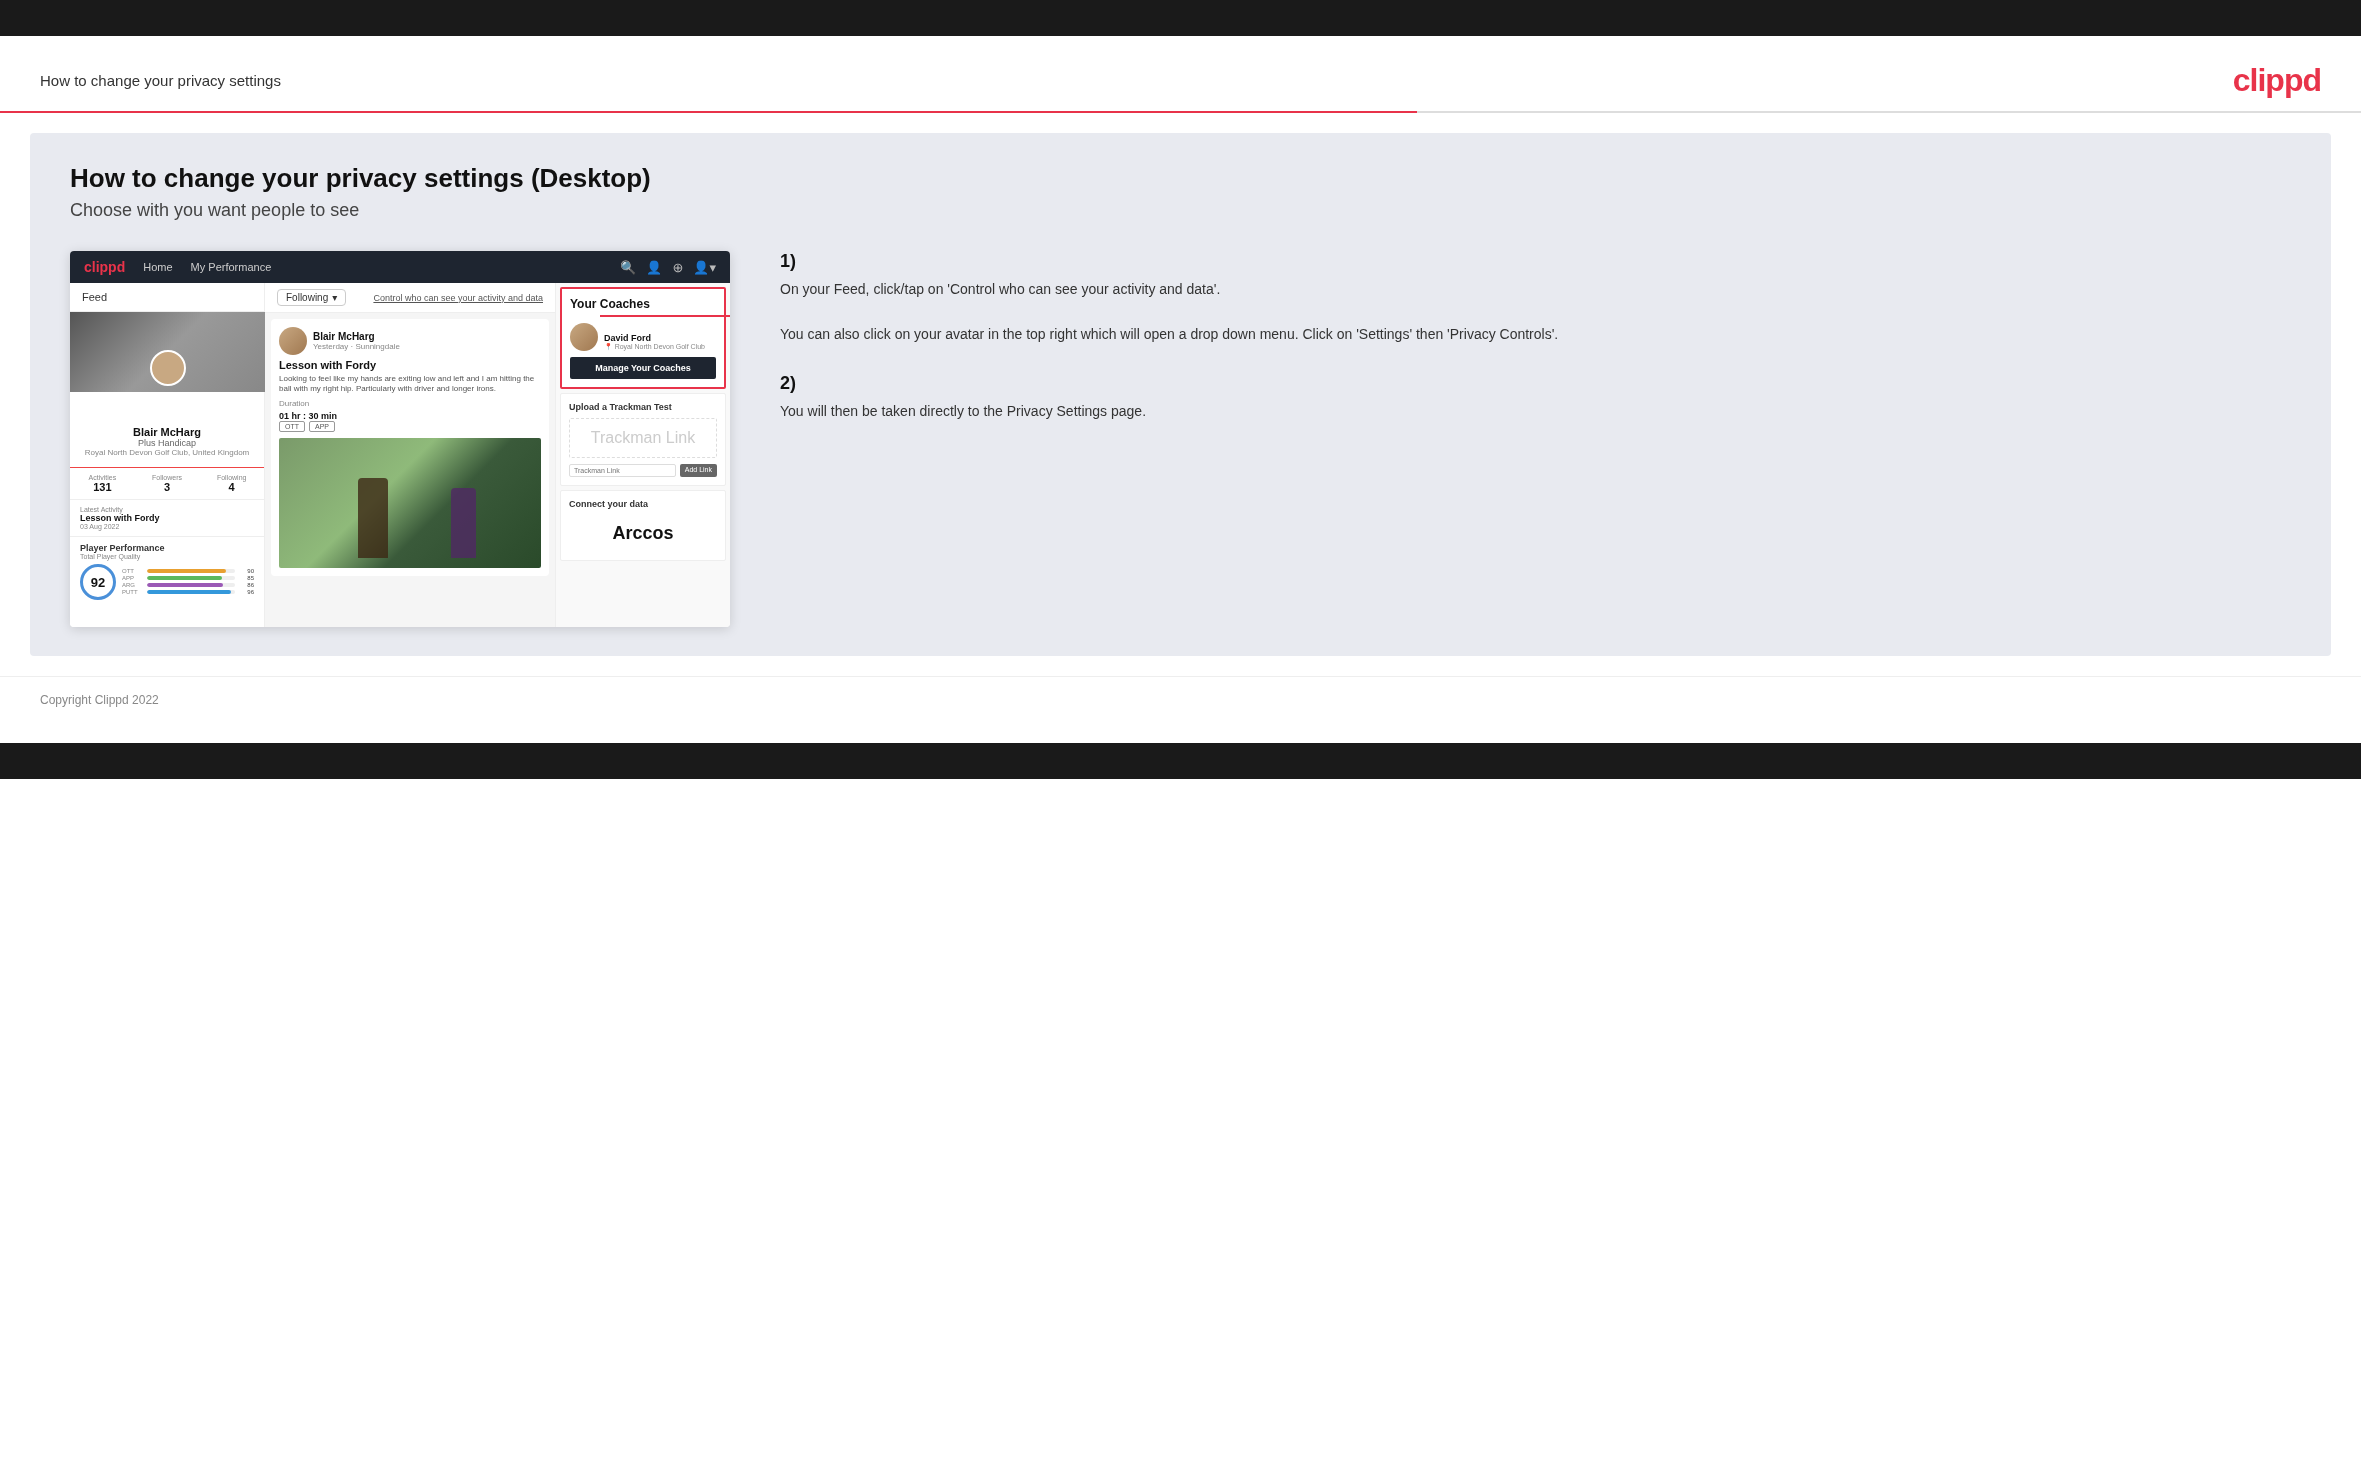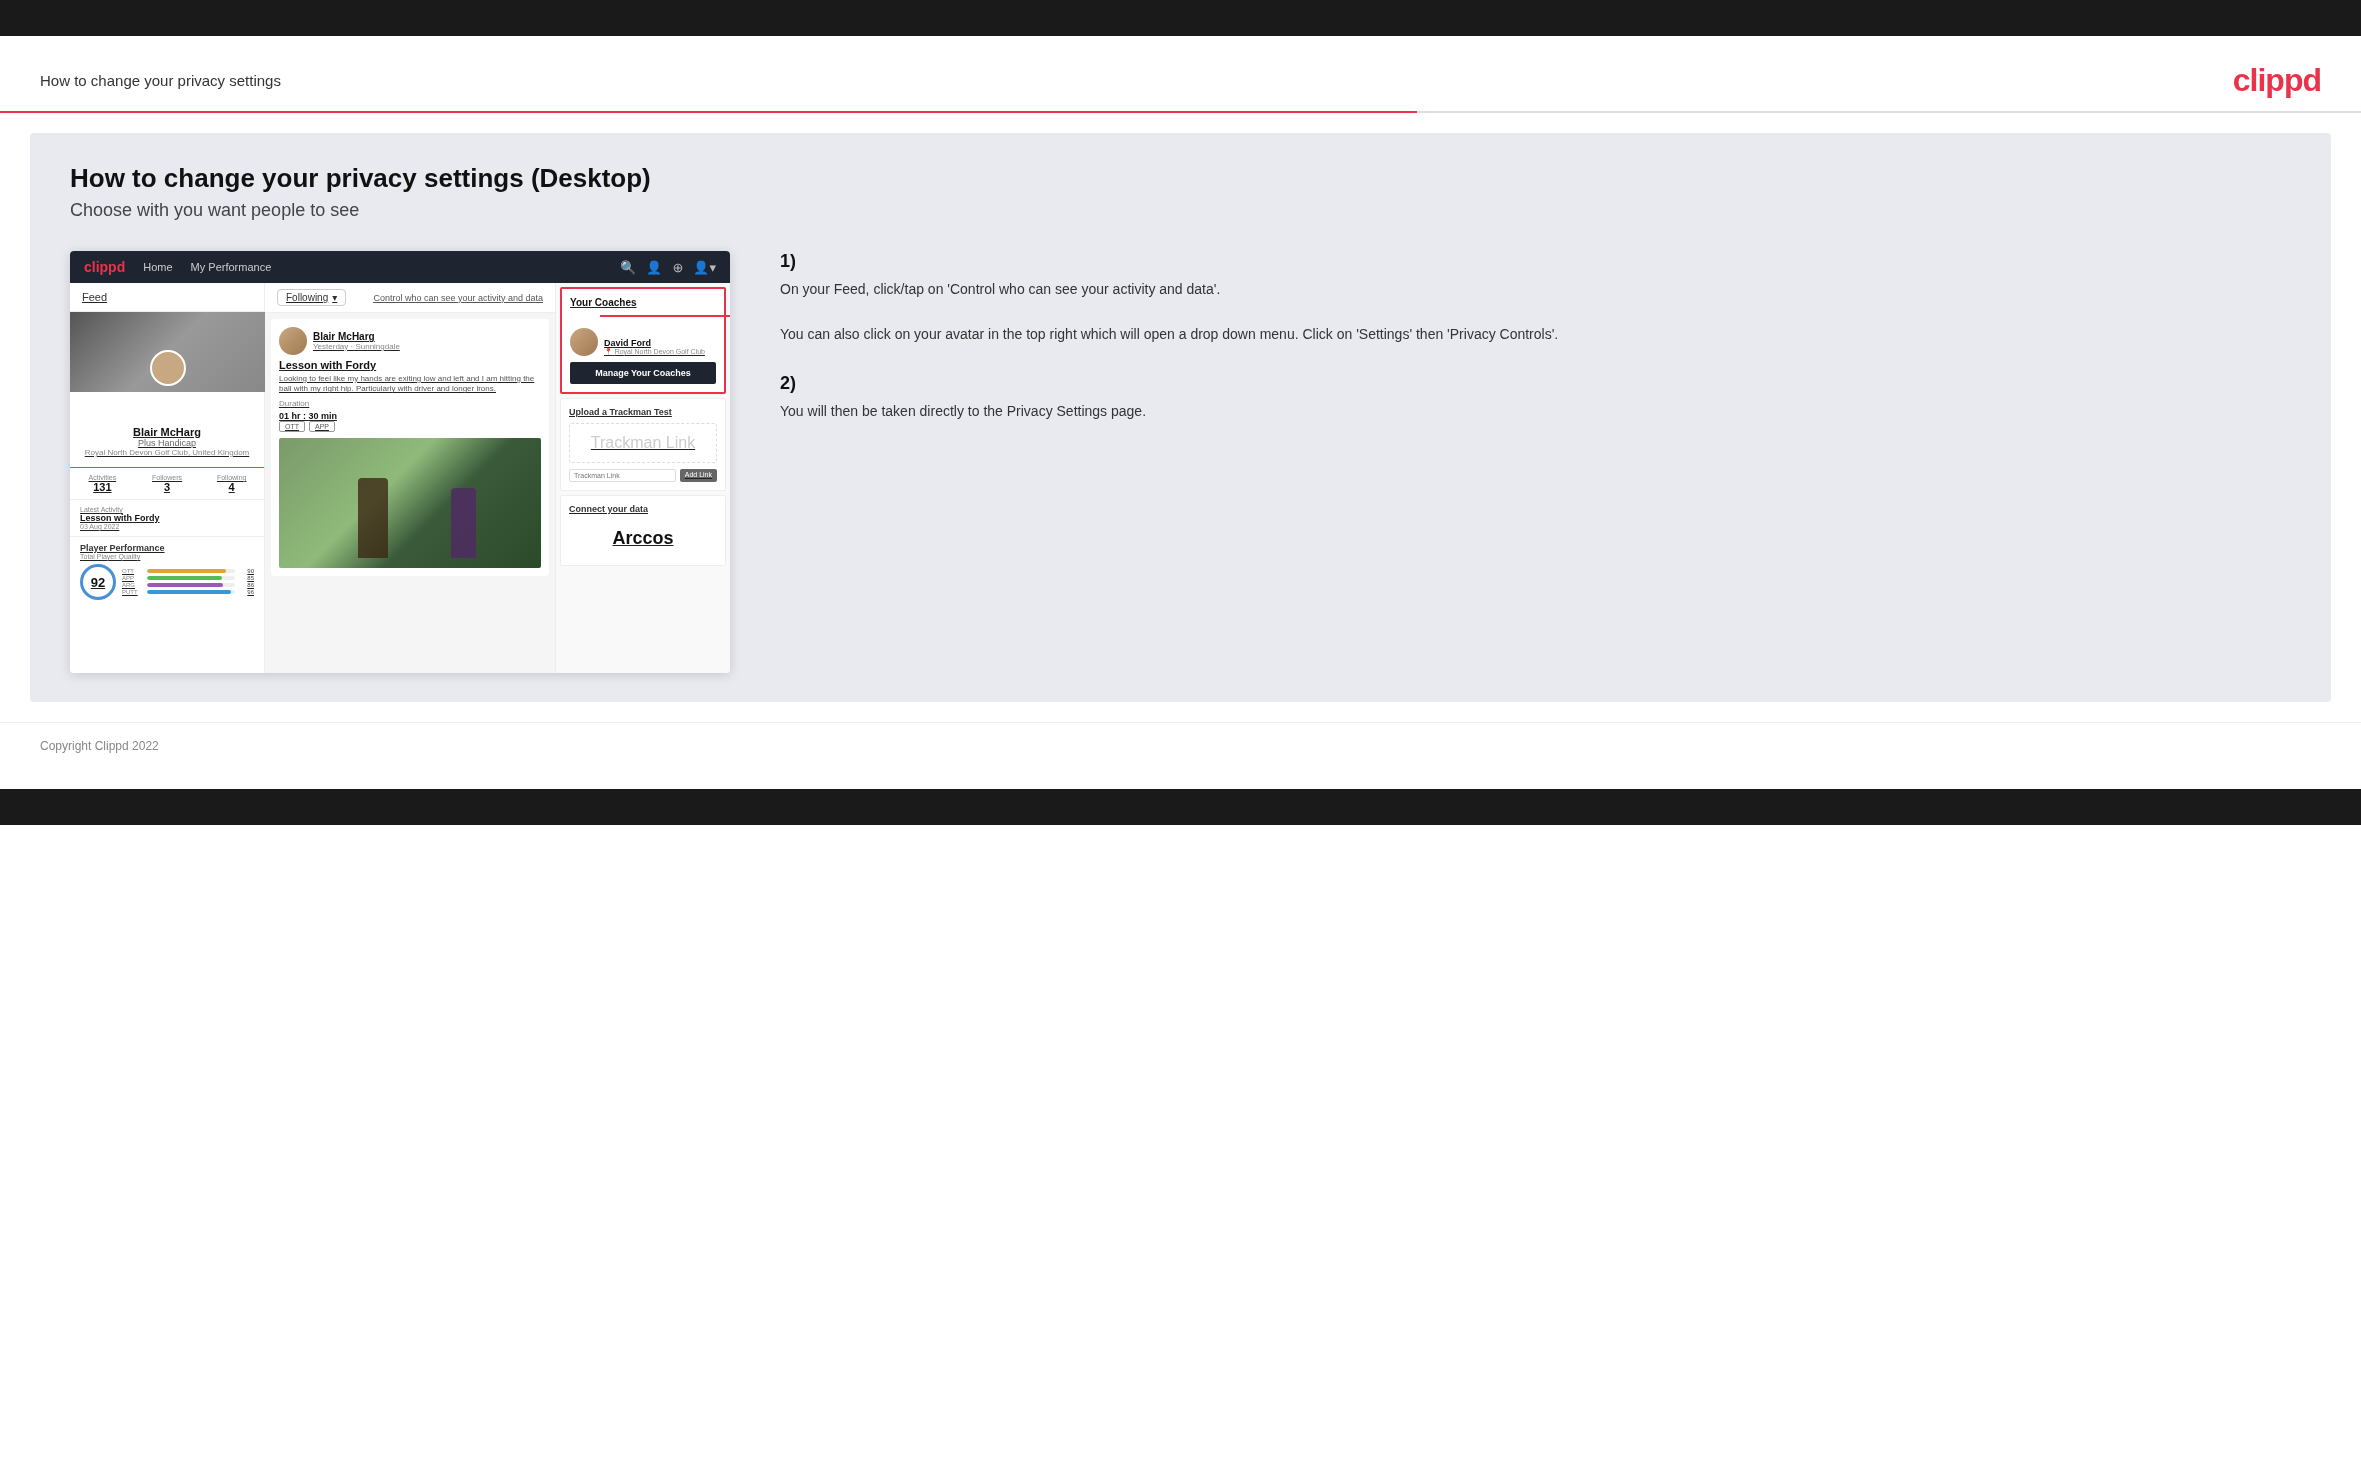--- a/index.html
+++ b/index.html
@@ -90,23 +90,22 @@
       gap: 10px;
       align-items: center;
     }
     .app-nav-icon {
       color: #bbb;
       font-size: 13px;
     }
     
     .app-body {
       display: flex;
-      height: 390px;
+      height: 344px;
       overflow: hidden;
-      text-decoration: underline;
     }
     
     .app-sidebar {
       width: 195px;
       border-right: 1px solid #eee;
       background: #fff;
       flex-shrink: 0;
     }
     .sidebar-tab {
       padding: 8px 12px;
@@ -379,24 +378,24 @@
     }
     
     .coaches-box {
       border: 2px solid #e8334a;
       margin: 4px;
       background: #fff;
       border-radius: 2px;
       padding: 8px;
     }
     .coaches-title {
-      font-size: 10px;
-      font-weight: 700;
-      color: #111;
-      margin-bottom: 20px;
+      font-size: 12px;
+      font-weight: 700;
+      color: #111;
+      margin-bottom: 12px;
     }
     .coach-item {
       display: flex;
       align-items: flex-end;
       gap: 6px;
       margin-bottom: 6px;
     }
     .coach-avatar {
       width: 28px;
       height: 28px;

